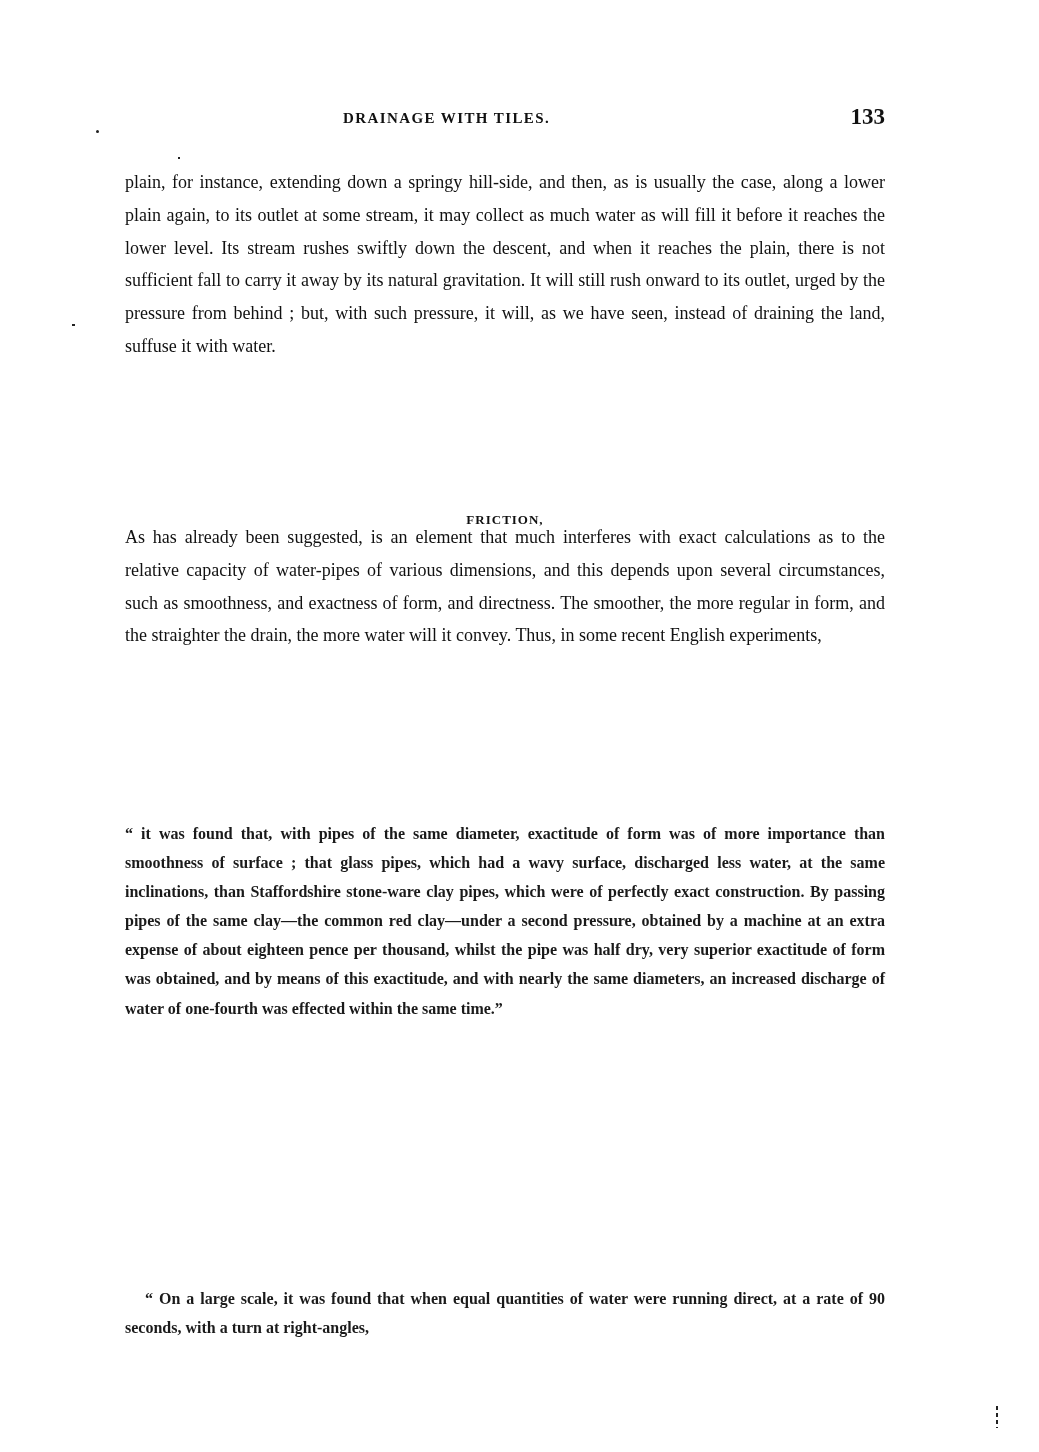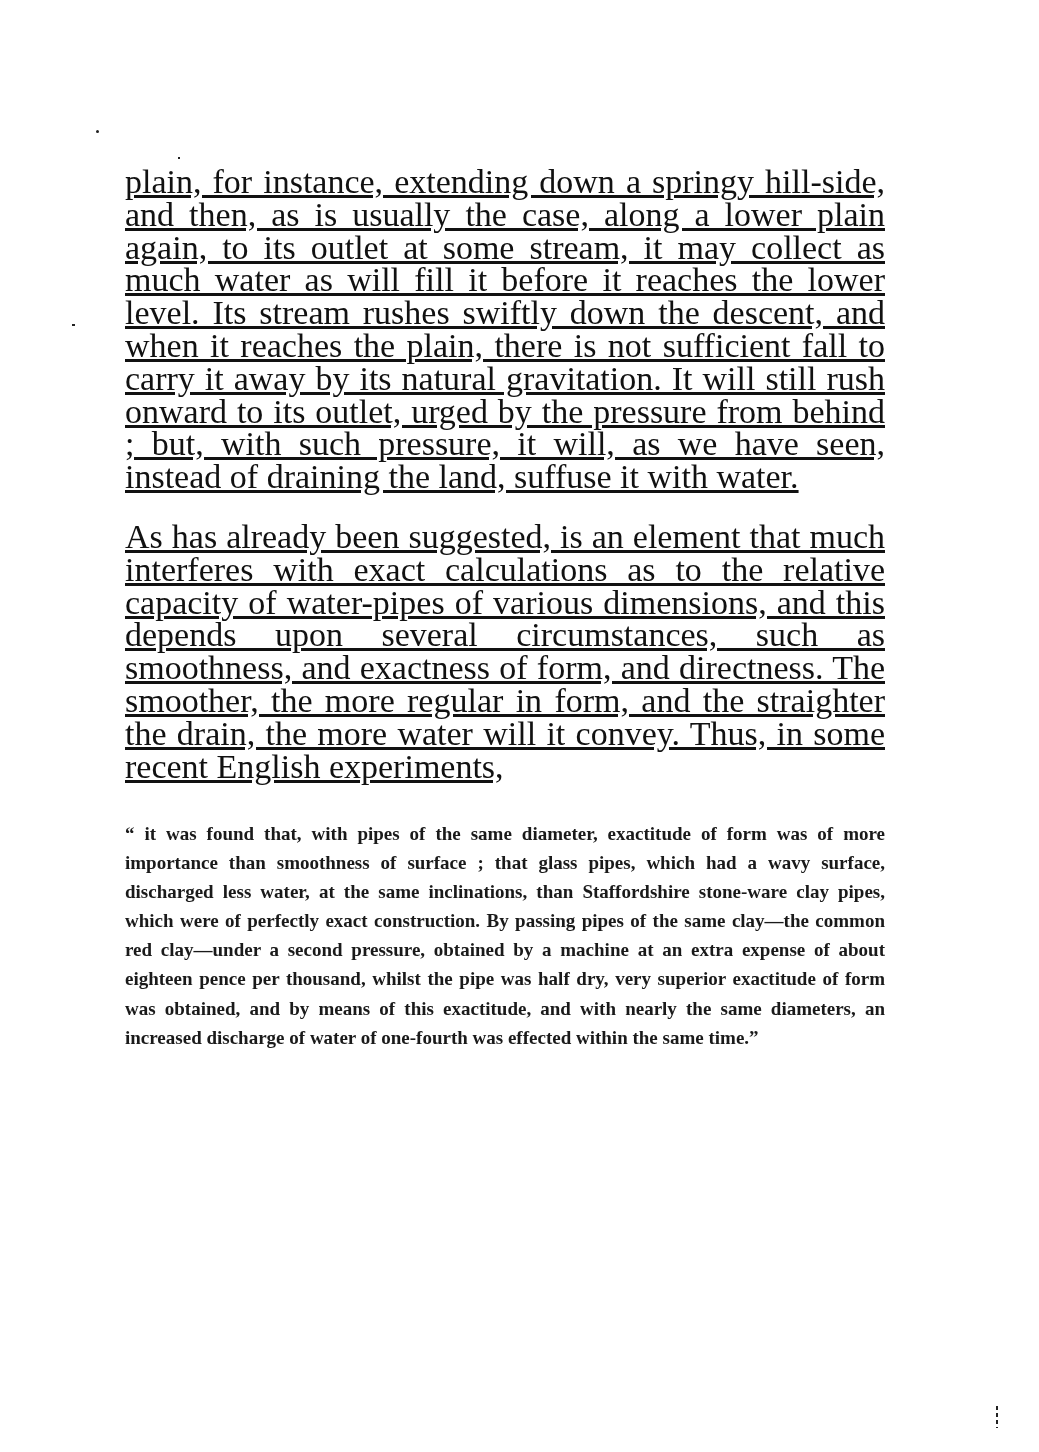--- a/index.html
+++ b/index.html
@@ -1,52 +1,60 @@
 <!DOCTYPE html>
 <html><head>
   <meta charset="utf-8">
   <style>
     html, body { margin: 0; padding: 0; background: #ffffff; }
     body { width: 1039px; height: 1452px; position: relative; overflow: hidden; color: #111; font-family: "Liberation Serif", "DejaVu Serif", serif; }
     .page { position: absolute; left: 0; top: 0; width: 1039px; height: 1452px; }
     .header { position: absolute; top: 104px; left: 125px; width: 760px; height: 30px; }
     .running-head { position: absolute; left: 218px; top: 6px; font-size: 15px; letter-spacing: 1.4px; font-weight: bold; text-transform: uppercase; }
     .page-number { position: absolute; right: 0; top: 0; font-size: 23px; font-weight: bold; }
-    .body-text { position: absolute; left: 125px; width: 760px; font-size: 34px; line-height: 32.8px; text-align: justify; text-decoration: underline; }
+    .body-text { position: absolute; left: 125px; width: 760px; font-size: 18px; line-height: 32.8px; text-align: justify; }
     .body-text p { margin: 0; }
     .p1 { top: 166px; }
     .section-head { position: absolute; top: 512px; left: 125px; width: 760px; text-align: center; font-size: 13px; letter-spacing: 1px; font-weight: bold; }
     .p2 { top: 521px; }
-    .quote { position: absolute; left: 125px; width: 760px; font-size: 19px; line-height: 29.1px; text-align: justify; font-weight: bold; color: #1a1a1a; }
+    .quote { position: absolute; left: 125px; width: 760px; font-size: 16px; line-height: 29.1px; text-align: justify; font-weight: bold; color: #1a1a1a; }
     .q1 { top: 819px; }
     .p3 { top: 1144px; text-indent: 32px; }
     .q2 { top: 1284px; text-indent: 20px; }
     .speck { position: absolute; background: #222; }
     .s1 { left: 96px; top: 130px; width: 3px; height: 3px; border-radius: 50%; }
     .s2 { left: 178px; top: 157px; width: 2px; height: 2px; }
     .s3 { left: 72px; top: 324px; width: 3px; height: 2px; }
     .s4 { left: 996px; top: 1406px; width: 2px; height: 22px; background: repeating-linear-gradient(#222 0 4px, transparent 4px 7px); }
   </style>
 </head>
 <body>
 
 <div class="page">
+  <div class="header">
+    <span class="running-head">DRAINAGE WITH TILES.</span>
+    <span class="page-number">133</span>
+  </div>
 
   <div class="body-text p1">
     <p>plain, for instance, extending down a springy hill-side, and then, as is usually the case, along a lower plain again, to its outlet at some stream, it may collect as much water as will fill it before it reaches the lower level.  Its stream rushes swiftly down the descent, and when it reaches the plain, there is not sufficient fall to carry it away by its natural gravitation.  It will still rush onward to its outlet, urged by the pressure from behind ; but, with such pressure, it will, as we have seen, instead of draining the land, suffuse it with water.</p>
   </div>
 
+  <div class="section-head">FRICTION,</div>
 
   <div class="body-text p2">
     <p>As has already been suggested, is an element that much interferes with exact calculations as to the relative capacity of water-pipes of various dimensions, and this depends upon several circumstances, such as smoothness, and exactness of form, and directness.  The smoother, the more regular in form, and the straighter the drain, the more water will it convey.  Thus, in some recent English experiments,</p>
   </div>
 
   <div class="quote q1">
     <p style="margin:0">“ it was found that, with pipes of the same diameter, exactitude of form was of more importance than smoothness of surface ; that glass pipes, which had a wavy surface, discharged less water, at the same inclinations, than Staffordshire stone-ware clay pipes, which were of perfectly exact construction.  By passing pipes of the same clay—the common red clay—under a second pressure, obtained by a machine at an extra expense of about eighteen pence per thousand, whilst the pipe was half dry, very superior exactitude of form was obtained, and by means of this exactitude, and with nearly the same diameters, an increased discharge of water of one-fourth was effected within the same time.”</p>
   </div>
 
 
+  <div class="quote q2">
+    <p style="margin:0">“ On a large scale, it was found that when equal quantities of water were running direct, at a rate of 90 seconds, with a turn at right-angles,</p>
+  </div>
 
   <span class="speck s1"></span>
   <span class="speck s2"></span>
   <span class="speck s3"></span>
   <span class="speck s4"></span>
 </div>
 
 </body></html>

